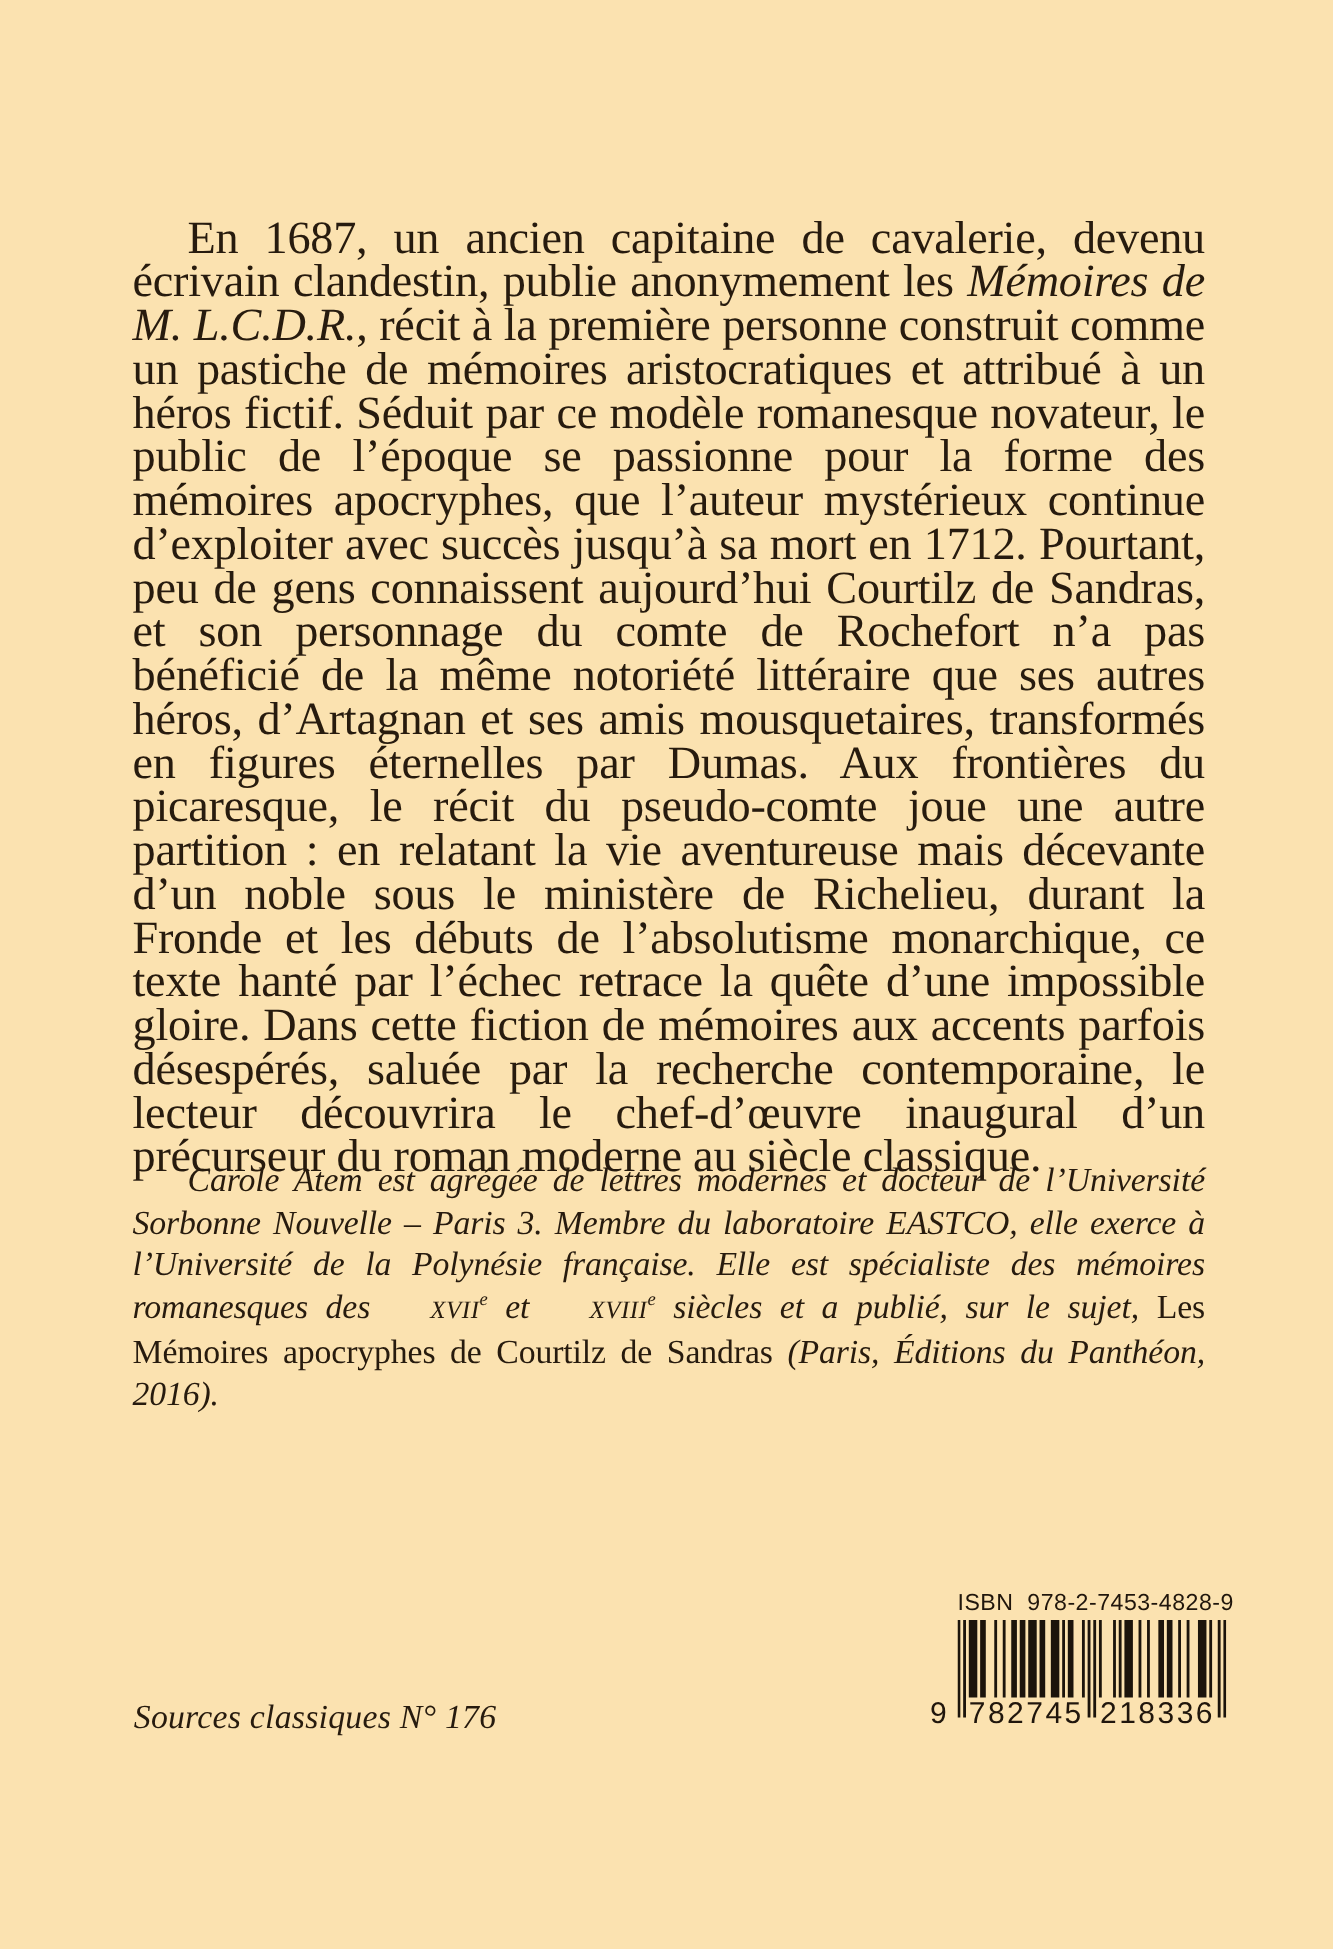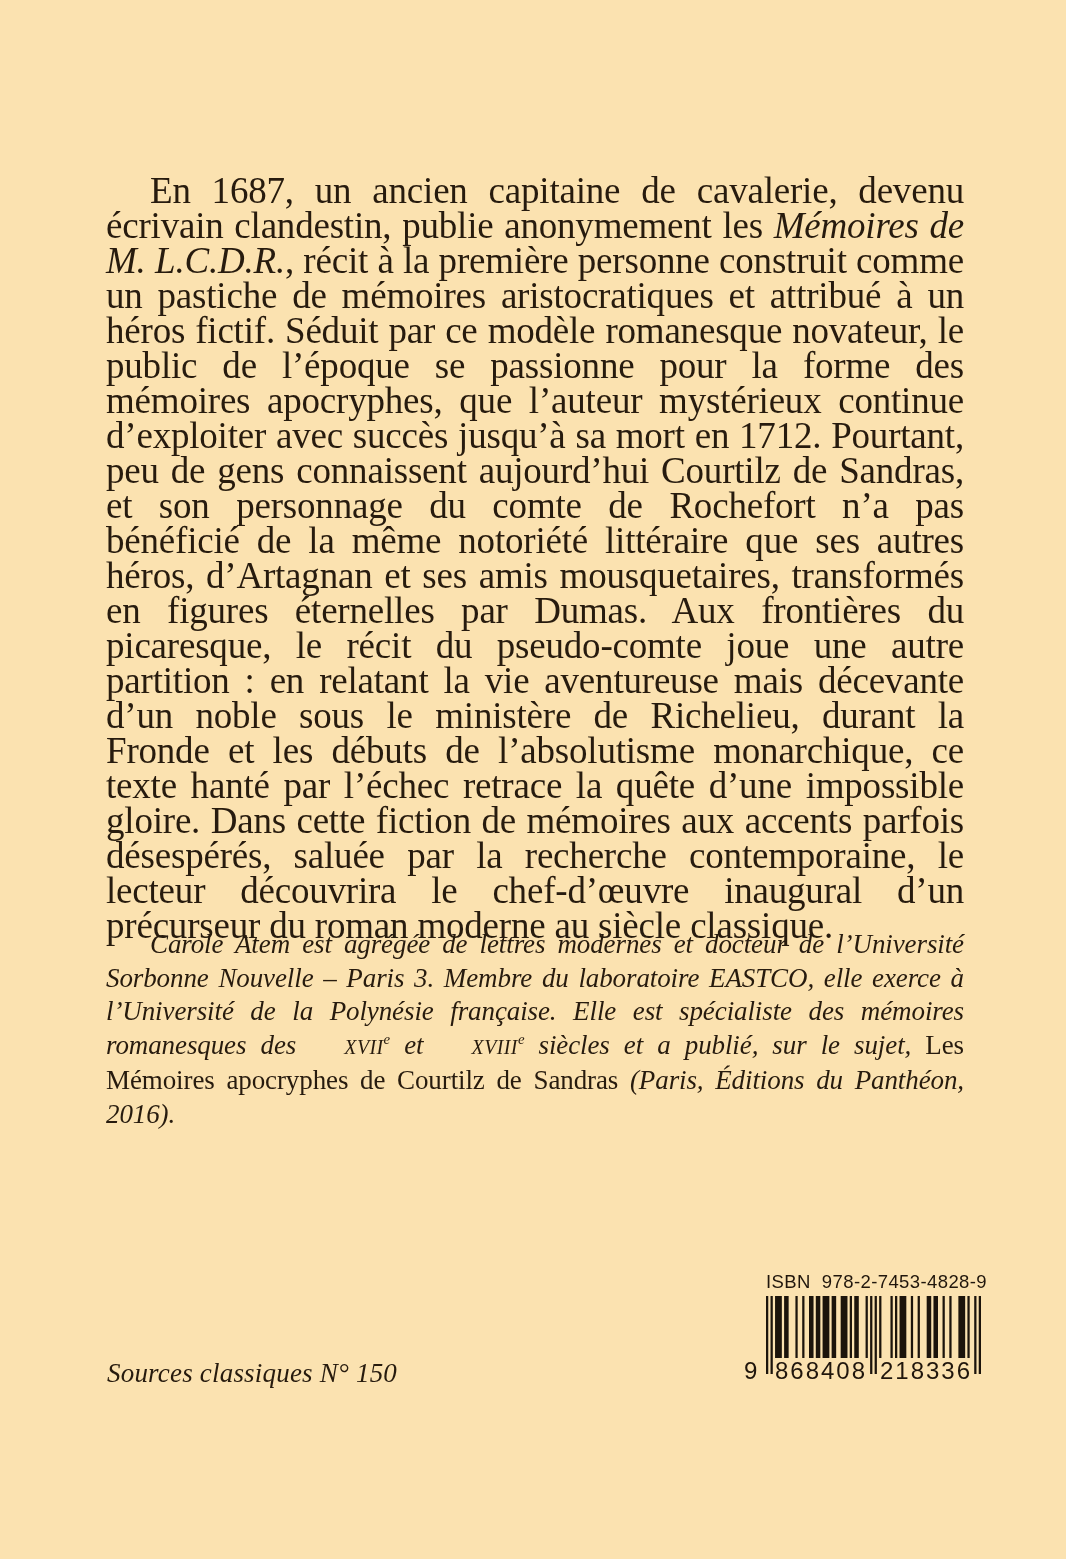--- a/index.html
+++ b/index.html
@@ -85,21 +85,21 @@
 </style>
 </head>
 <body style="background: rgb(251, 226, 176); color: rgb(39, 27, 14);">
 
 <div class="cover">
 
   <p class="synopsis"><span class="seg-r">En 1687, un ancien capitaine de cavalerie, devenu écrivain clandestin, publie anonymement les </span><span class="seg-i">Mémoires de M. L.C.D.R.</span><span class="seg-r">, récit à la première personne construit comme un pastiche de mémoires aristocratiques et attribué à un héros fictif. Séduit par ce modèle romanesque novateur, le public de l’époque se passionne pour la forme des mémoires apocryphes, que l’auteur mystérieux continue d’exploiter avec succès jusqu’à sa mort en 1712. Pourtant, peu de gens connaissent aujourd’hui Courtilz de Sandras, et son personnage du comte de Rochefort n’a pas bénéficié de la même notoriété littéraire que ses autres héros, d’Artagnan et ses amis mousquetaires, transformés en figures éternelles par Dumas. Aux frontières du picaresque, le récit du pseudo-comte joue une autre partition : en relatant la vie aventureuse mais décevante d’un noble sous le ministère de Richelieu, durant la Fronde et les débuts de l’absolutisme monarchique, ce texte hanté par l’échec retrace la quête d’une impossible gloire. Dans cette fiction de mémoires aux accents parfois désespérés, saluée par la recherche contemporaine, le lecteur découvrira le chef-d’œuvre inaugural d’un précurseur du roman moderne au siècle classique.</span></p>
 
   <p class="author-note"><span class="seg-i">Carole Atem est agrégée de lettres modernes et docteur de l’Université Sorbonne Nouvelle – Paris 3. Membre du laboratoire EASTCO, elle exerce à l’Université de la Polynésie française. Elle est spécialiste des mémoires romanesques des </span><span class="seg-sc">XVII</span><span class="seg-sup">e</span><span class="seg-i"> et </span><span class="seg-sc">XVIII</span><span class="seg-sup">e</span><span class="seg-i"> siècles et a publié, sur le sujet, </span><span class="seg-r">Les Mémoires apocryphes de Courtilz de Sandras</span><span class="seg-i"> (Paris, Éditions du Panthéon, 2016).</span></p>
 
-  <div class="series-label">Sources classiques N° 150</div>
+  <div class="series-label">Sources classiques N° 176</div>
 
   <div class="barcode-block">
     <div class="isbn-label">ISBN  978-2-7453-4828-9</div>
     <svg class="bars-svg" id="ean-bars" width="215" height="80" viewBox="0 0 215 80">
         <rect x="0.00" y="0" width="2.26" height="78" fill="#1c140b"></rect>
         <rect x="4.53" y="0" width="2.26" height="78" fill="#1c140b"></rect>
         <rect x="9.05" y="0" width="6.79" height="62" fill="#1c140b"></rect>
         <rect x="18.11" y="0" width="4.53" height="62" fill="#1c140b"></rect>
         <rect x="29.42" y="0" width="2.26" height="62" fill="#1c140b"></rect>
         <rect x="36.21" y="0" width="2.26" height="62" fill="#1c140b"></rect>
@@ -123,18 +123,18 @@
         <rect x="167.47" y="0" width="4.53" height="62" fill="#1c140b"></rect>
         <rect x="176.53" y="0" width="2.26" height="62" fill="#1c140b"></rect>
         <rect x="183.32" y="0" width="2.26" height="62" fill="#1c140b"></rect>
         <rect x="192.37" y="0" width="6.79" height="62" fill="#1c140b"></rect>
         <rect x="201.42" y="0" width="2.26" height="62" fill="#1c140b"></rect>
         <rect x="208.21" y="0" width="2.26" height="78" fill="#1c140b"></rect>
         <rect x="212.74" y="0" width="2.26" height="78" fill="#1c140b"></rect>
       </svg>
     <div class="barcode-digits">
       <span class="ean-first">9</span>
-      <span class="ean-left">868408</span>
+      <span class="ean-left">782745</span>
       <span class="ean-right">218336</span>
     </div>
   </div>
 
 </div>
 
 </body></html>

